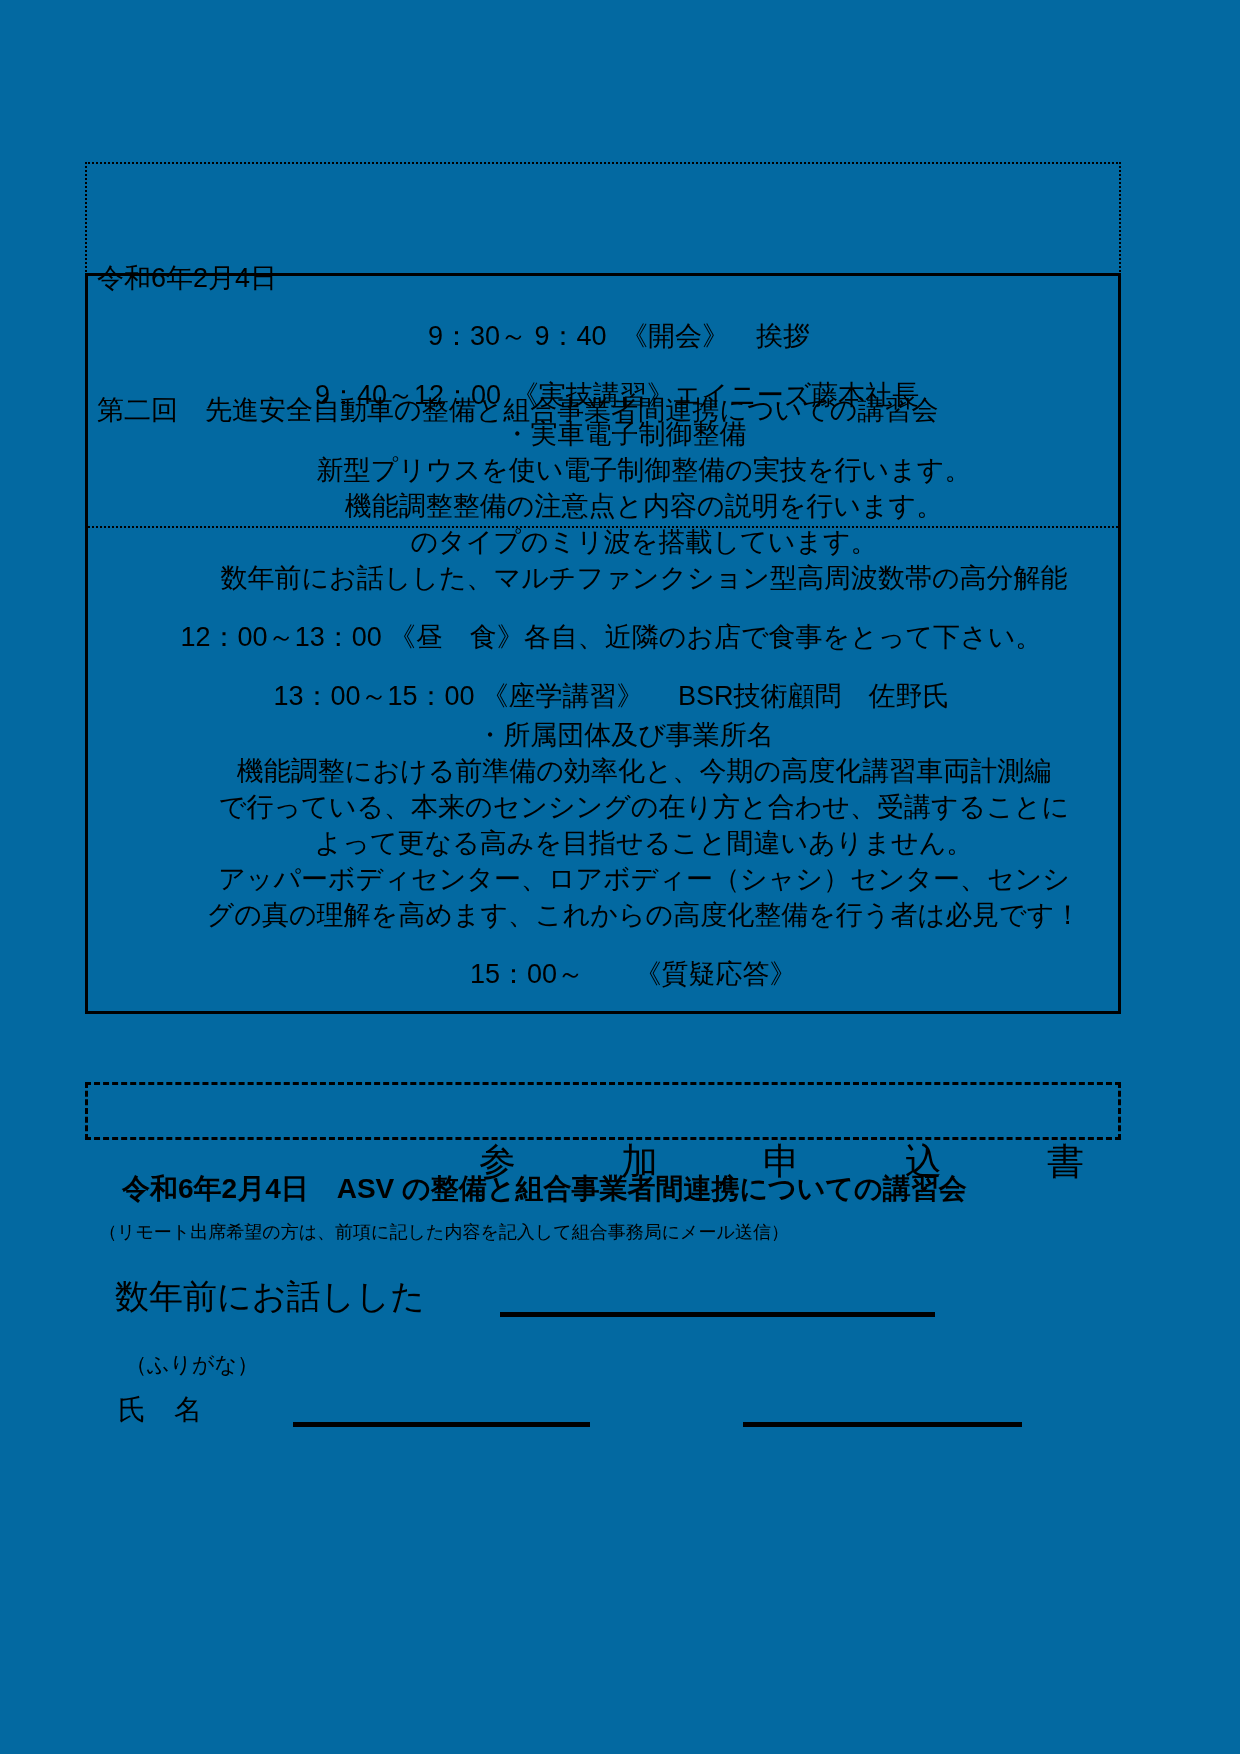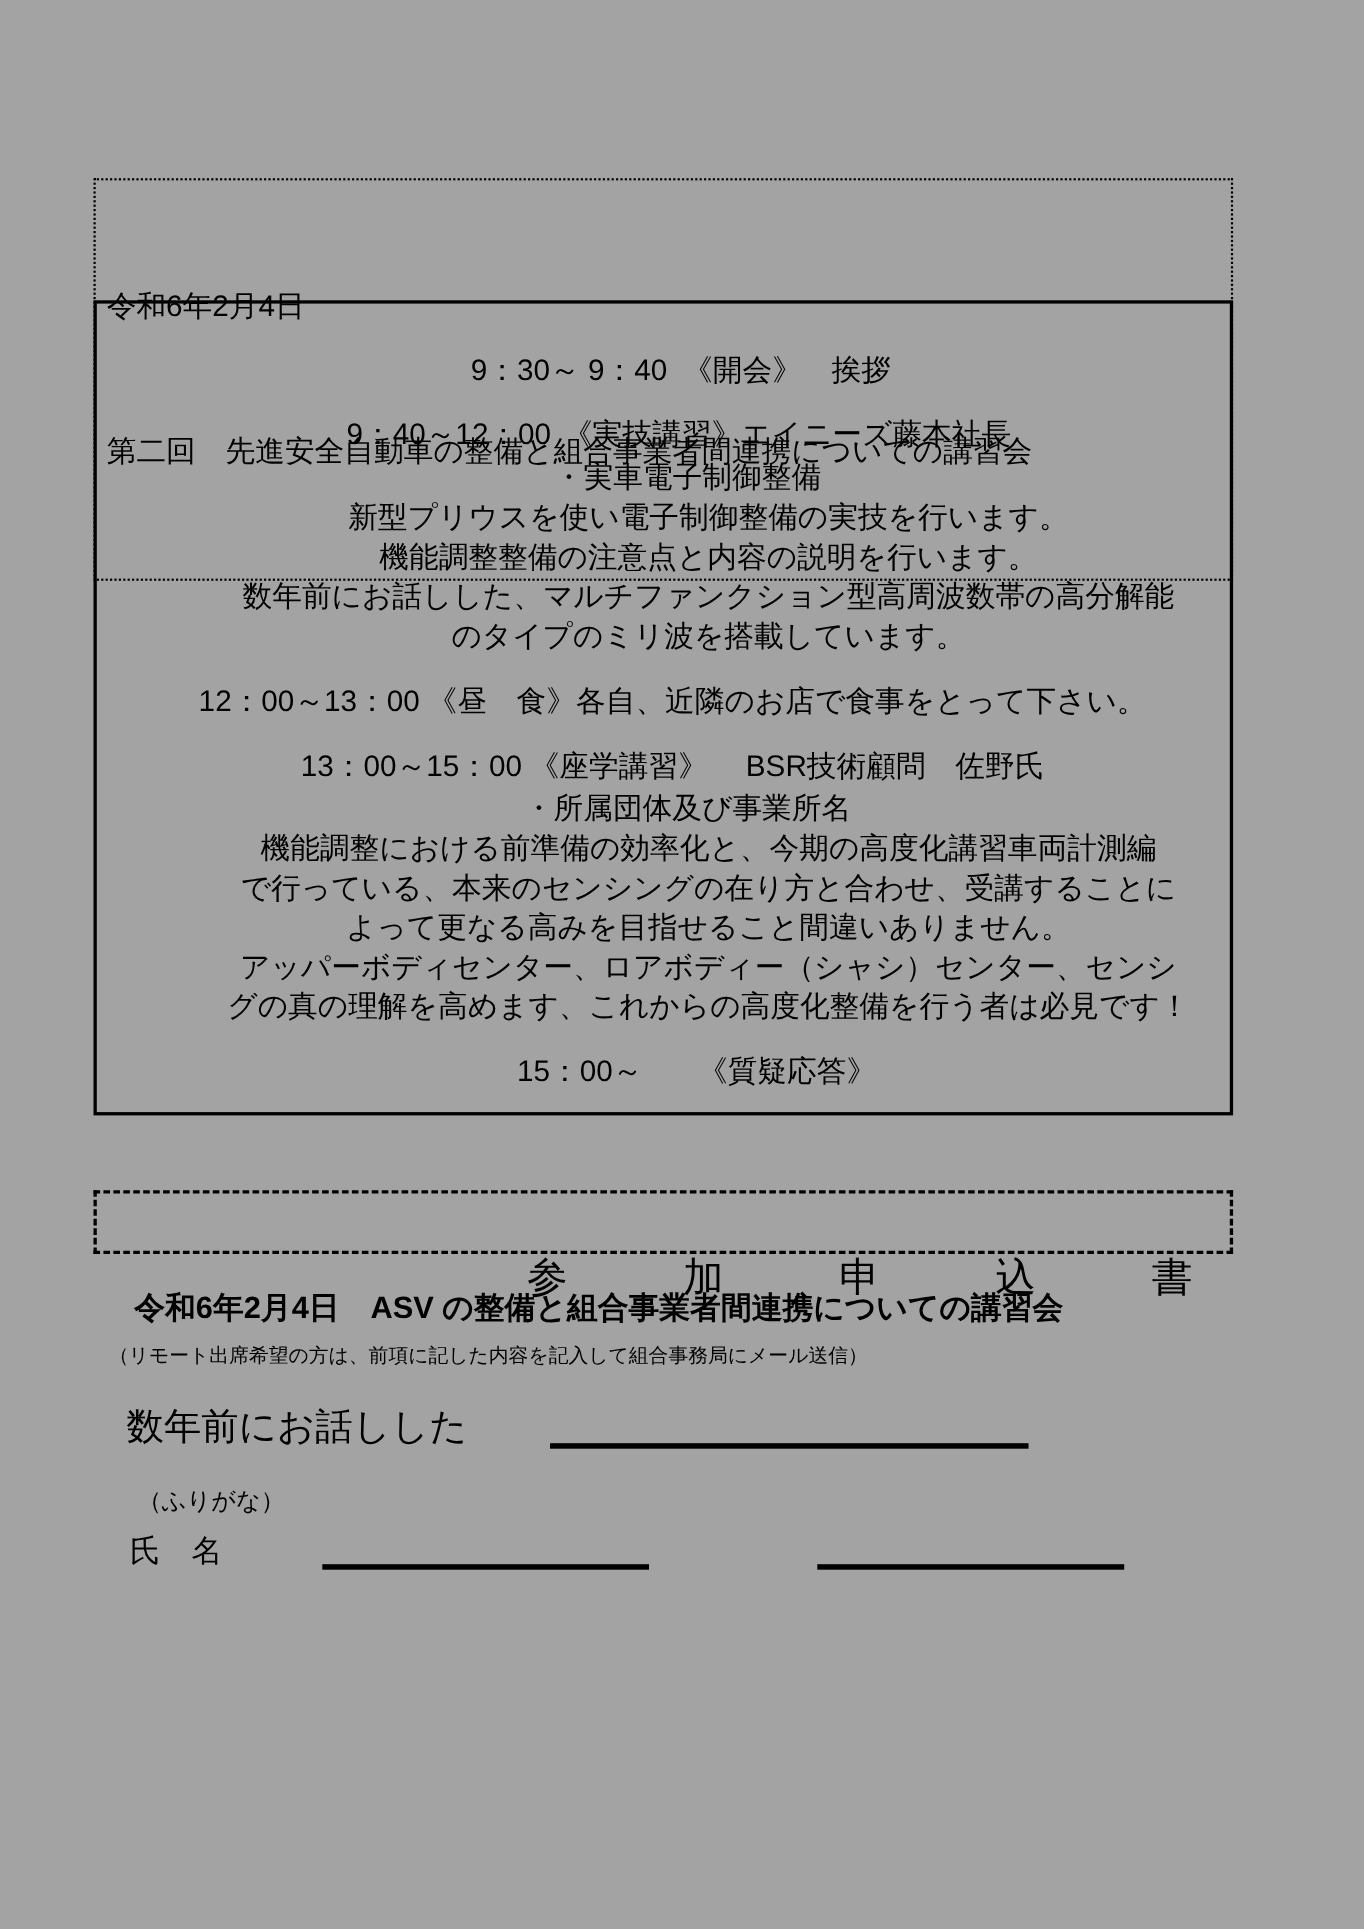--- a/index.html
+++ b/index.html
@@ -1,21 +1,21 @@
 <!DOCTYPE html>
 <html><head>
 <meta charset="utf-8">
 <style>
   html, body { margin: 0; padding: 0; background: #e8e8e8; }
   .page {
     position: relative;
     width: 1240px;
     height: 1754px;
     margin: 0 auto;
-    background: #a3a3a3;
+    background: #0369a1;
     color: #000000;
     font-family: "Liberation Sans", "DejaVu Sans", sans-serif;
     overflow: hidden;
   }
 
   
   .header-box {
     position: absolute;
     left: 85px; top: 162px;
     width: 1036px;
@@ -112,22 +112,22 @@
 
     <div class="sch-group">
       <div class="sch-main"><span class="sch-time"> 9：30～ 9：40</span><span class="sch-title">《開会》　挨拶</span></div>
     </div>
 
     <div class="sch-group">
       <div class="sch-main"><span class="sch-time"> 9：40～12：00</span><span class="sch-title">《実技講習》エイニーズ藤本社長</span></div>
       <div class="sch-bullet">・実車電子制御整備</div>
       <div class="sch-detail">新型プリウスを使い電子制御整備の実技を行います。</div>
       <div class="sch-detail">機能調整整備の注意点と内容の説明を行います。</div>
+      <div class="sch-detail">のタイプのミリ波を搭載しています。</div>
       <div class="sch-detail">数年前にお話しした、マルチファンクション型高周波数帯の高分解能</div>
-      <div class="sch-detail">のタイプのミリ波を搭載しています。</div>
     </div>
 
     <div class="sch-group">
       <div class="sch-main"><span class="sch-time">12：00～13：00</span><span class="sch-title">《昼　食》各自、近隣のお店で食事をとって下さい。</span></div>
     </div>
 
     <div class="sch-group">
       <div class="sch-main"><span class="sch-time">13：00～15：00</span><span class="sch-title">《座学講習》　 BSR技術顧問　佐野氏</span></div>
       <div class="sch-bullet">・所属団体及び事業所名</div>
       <div class="sch-detail">機能調整における前準備の効率化と、今期の高度化講習車両計測編</div>

